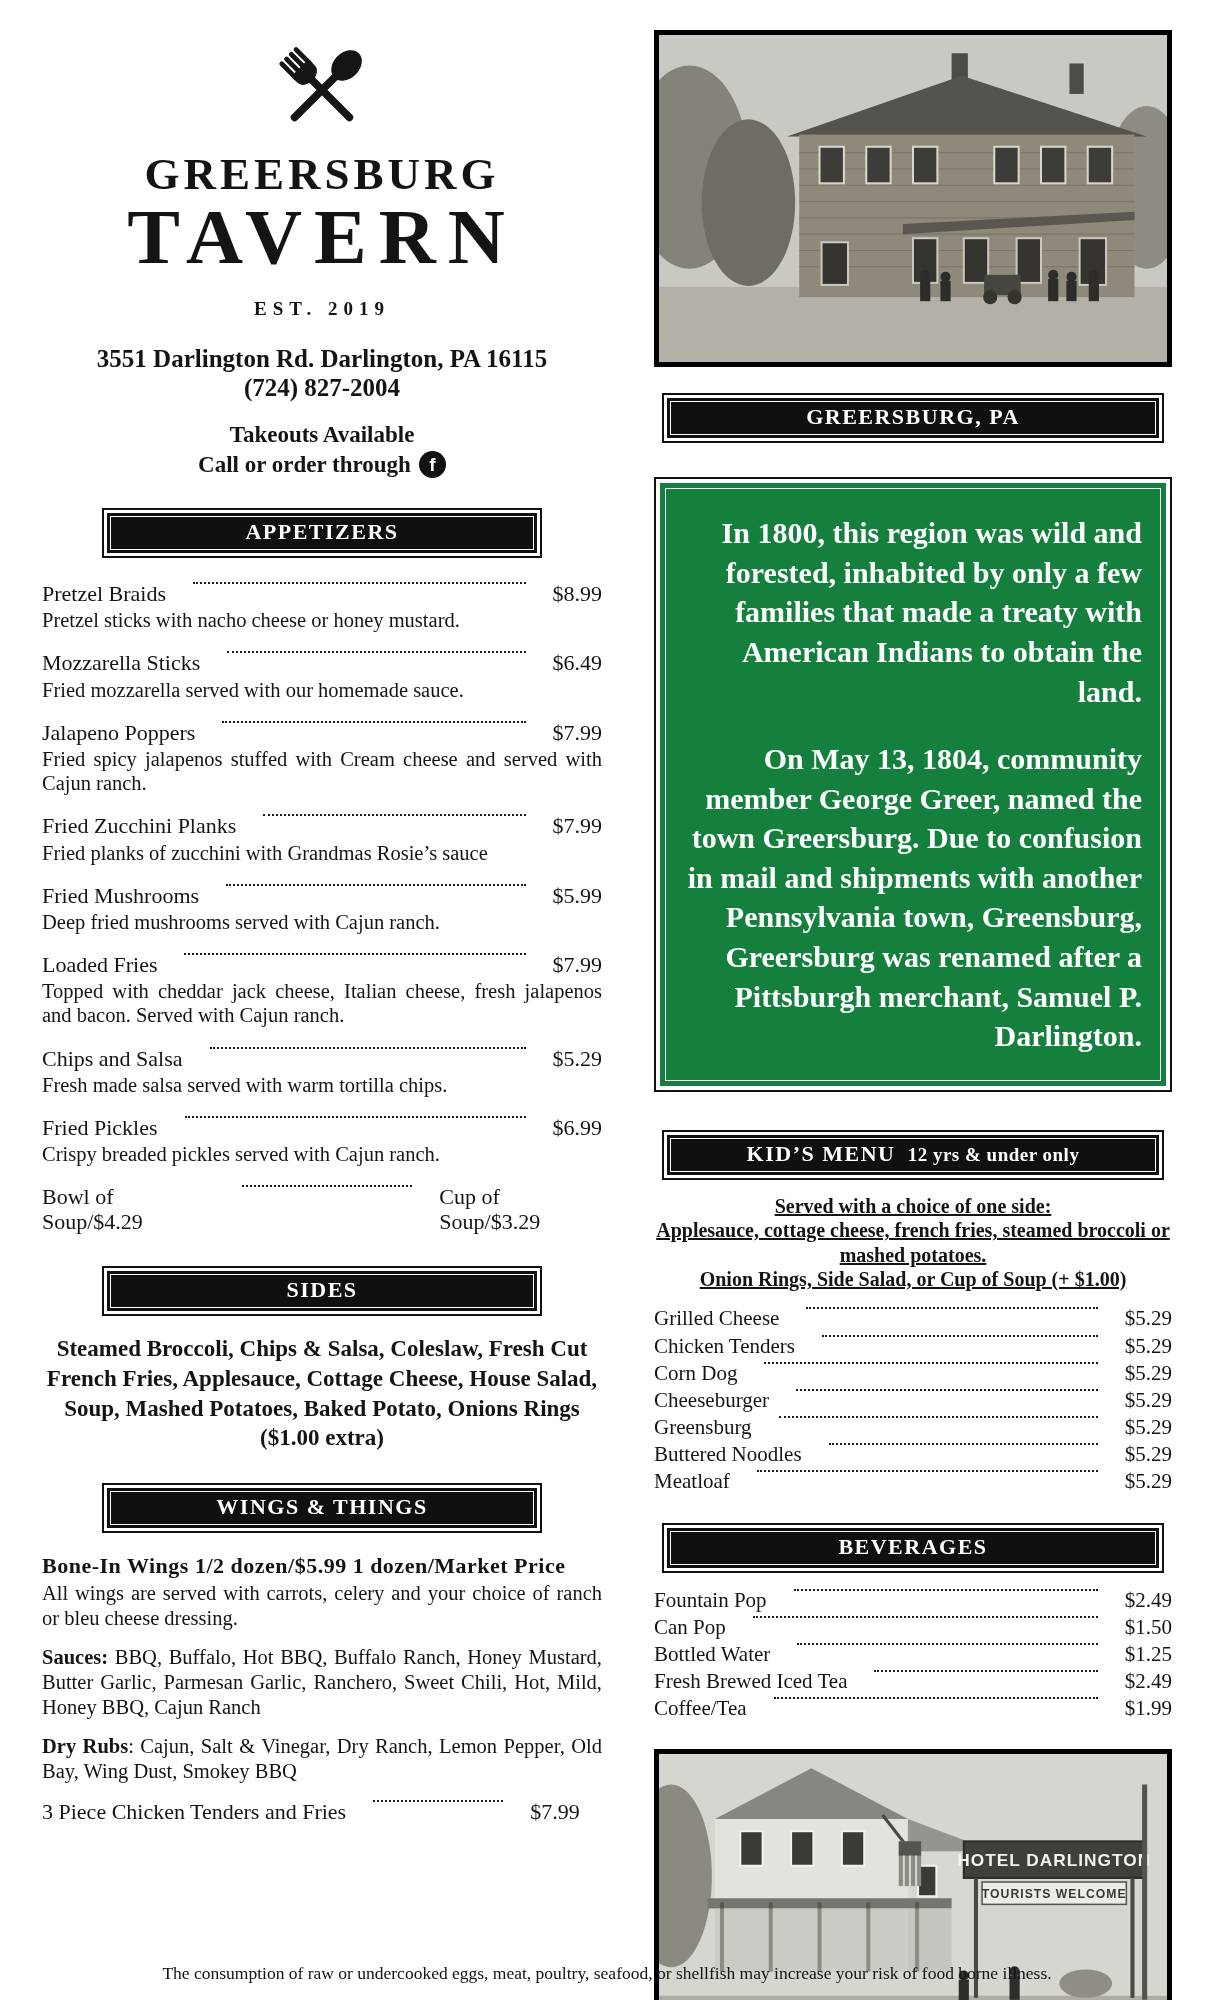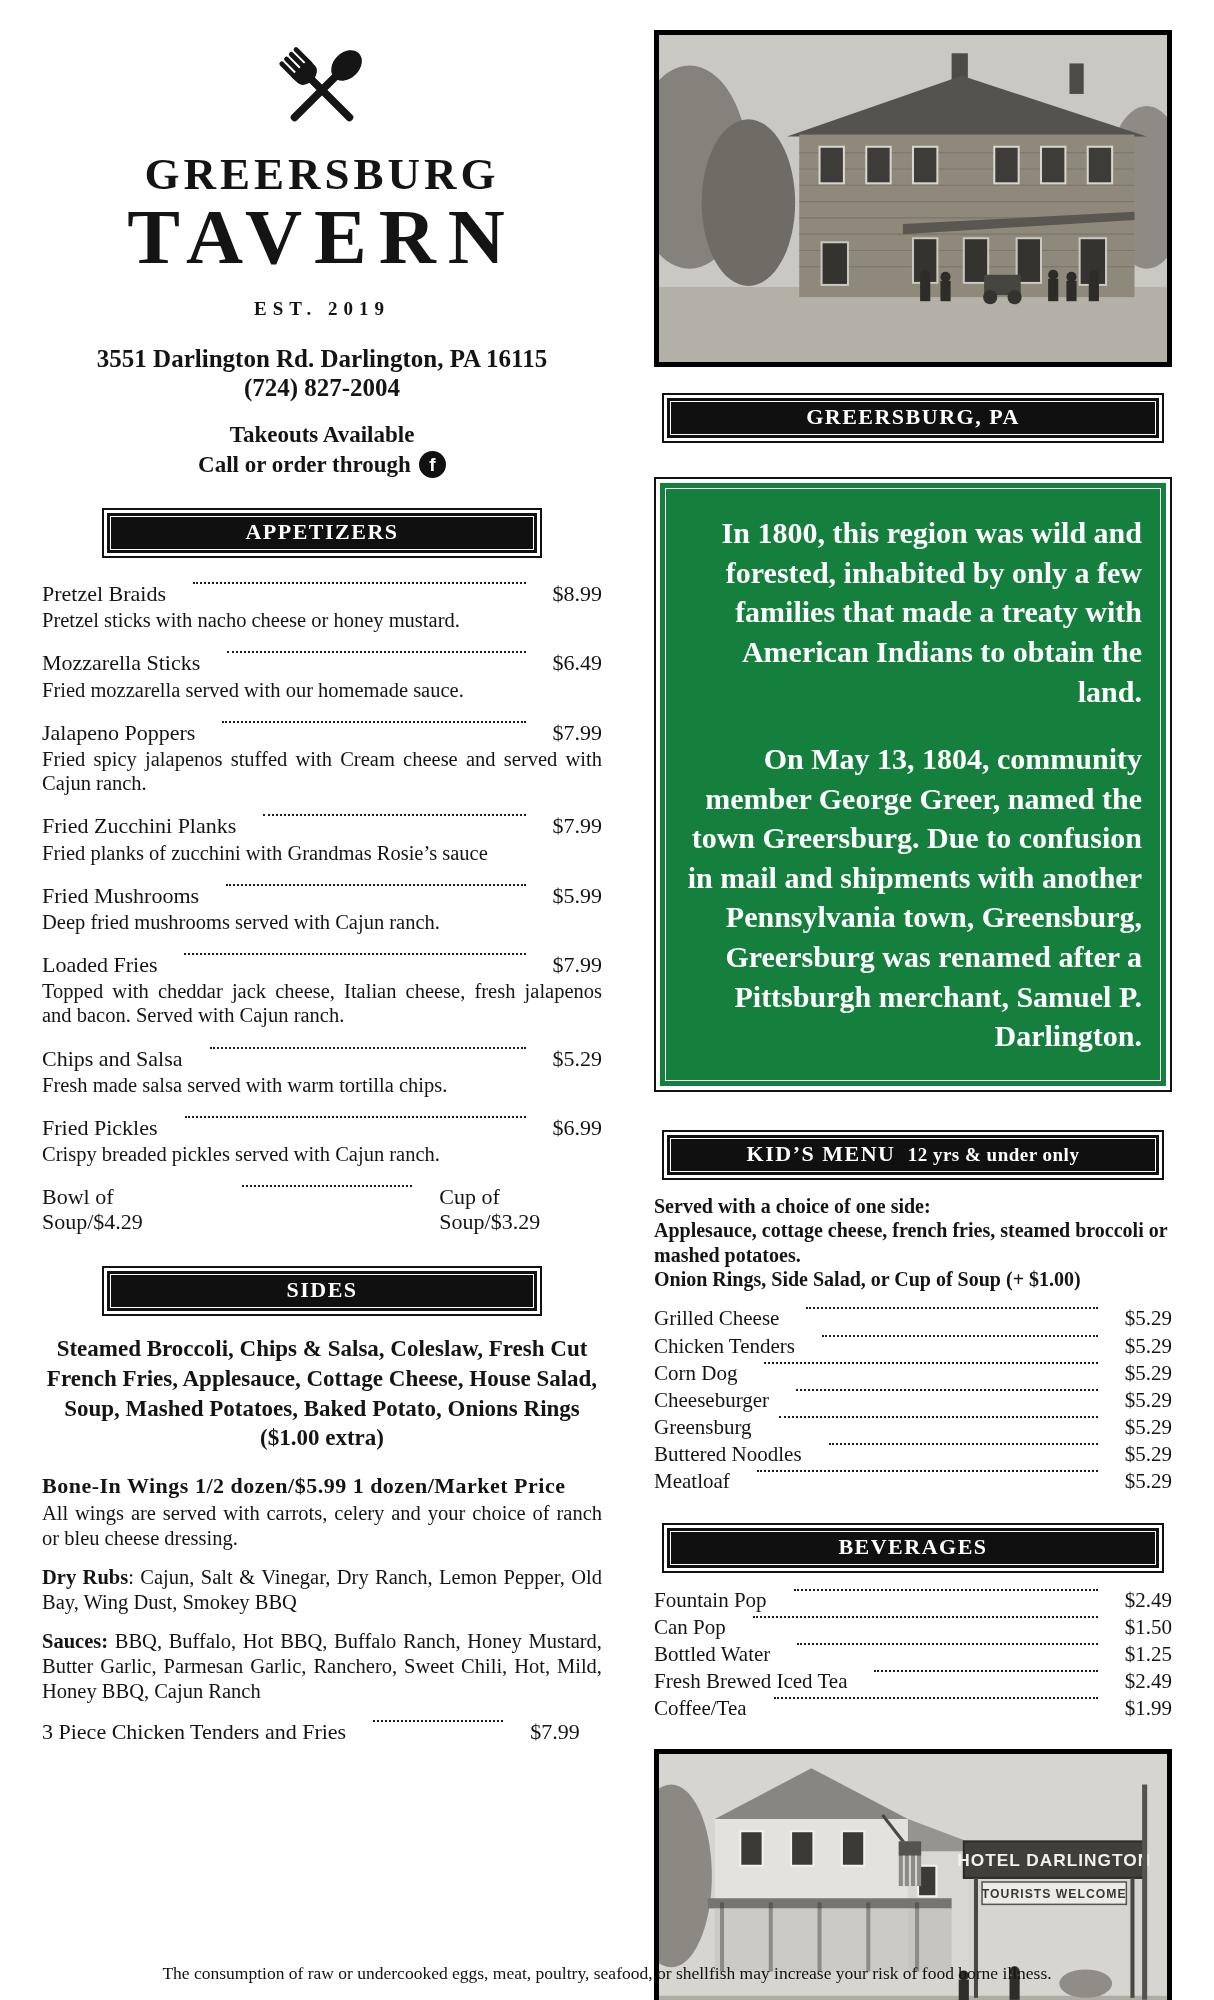--- a/index.html
+++ b/index.html
@@ -57,21 +57,21 @@
 
   
   .photo-frame { border:5px solid #000; background:#cfcecb; }
   .photo-frame svg { display:block; width:100%; height:auto; }
   .story { border:2px solid #111; padding:4px; margin-top:34px; }
   .story-inner { position:relative; background:#15803d; color:#fff; text-align:right;
     font-weight:bold; font-size:30px; line-height:1.32; padding:30px 24px; }
   .story-inner::after { content:""; position:absolute; inset:5px; border:1px solid #fff; pointer-events:none; }
   .story-inner p + p { margin-top:28px; }
   .kid-bar { margin-top:38px; }
-  .kid-note { font-weight:bold; font-size:20px; line-height:1.22; margin-top:14px; }
+  .kid-note { text-align:center; font-weight:bold; font-size:20px; line-height:1.22; margin-top:14px;text-decoration:underline; }
   .slim-items { margin-top:16px; }
   .slim-items .row { font-size:21px; margin-bottom:4px; }
   .slim-items .leader { margin-bottom:5px; border-bottom-width:2.4px; }
   .bev-bar { margin-top:30px; }
   .caption { text-align:center; font-size:12px; margin-top:7px; }
   .photo2 { margin-top:28px; }
 
   .disclaimer { position:absolute; left:0; right:0; bottom:16px; text-align:center; font-size:17.5px; color:#111; }
 </style>
 </head>
@@ -188,25 +188,28 @@
         <span class="leader"></span>
         <span>Cup of Soup/$3.29</span>
       </div>
     </div>
 
     <div class="bar bar-left" style="margin-top:32px;">
       <div class="bar-inner">SIDES</div>
     </div>
     <div class="sides-text">Steamed Broccoli, Chips &amp; Salsa, Coleslaw, Fresh Cut French Fries, Applesauce, Cottage Cheese, House Salad, Soup, Mashed Potatoes, Baked Potato, Onions Rings ($1.00 extra)</div>
 
+    <div class="bar bar-left" style="margin-top:30px;">
+      <div class="bar-inner">WINGS &amp; THINGS</div>
+    </div>
     <div class="wings-body">
       <div class="bone-line">Bone-In Wings  1/2 dozen/$5.99   1 dozen/Market Price</div>
       <div class="wings-desc">All wings are served with carrots, celery and your choice of ranch or bleu cheese dressing.</div>
+      <p class="mix-par"><span class="lbl">Sauces:</span><span> BBQ, Buffalo, Hot BBQ, Buffalo Ranch, Honey Mustard, Butter Garlic, Parmesan Garlic, Ranchero, Sweet Chili, Hot, Mild, Honey BBQ, Cajun Ranch</span></p>
       <p class="mix-par"><span class="lbl">Dry Rubs</span><span>: Cajun, Salt &amp; Vinegar, Dry Ranch, Lemon Pepper, Old Bay, Wing Dust, Smokey BBQ</span></p>
-      <p class="mix-par"><span class="lbl">Sauces:</span><span> BBQ, Buffalo, Hot BBQ, Buffalo Ranch, Honey Mustard, Butter Garlic, Parmesan Garlic, Ranchero, Sweet Chili, Hot, Mild, Honey BBQ, Cajun Ranch</span></p>
       <div class="row tenders-row">
         <span>3 Piece Chicken Tenders and Fries</span>
         <span class="leader"></span>
         <span>$7.99</span>
       </div>
     </div>
   </div>
 
   <div class="col-right">
 

